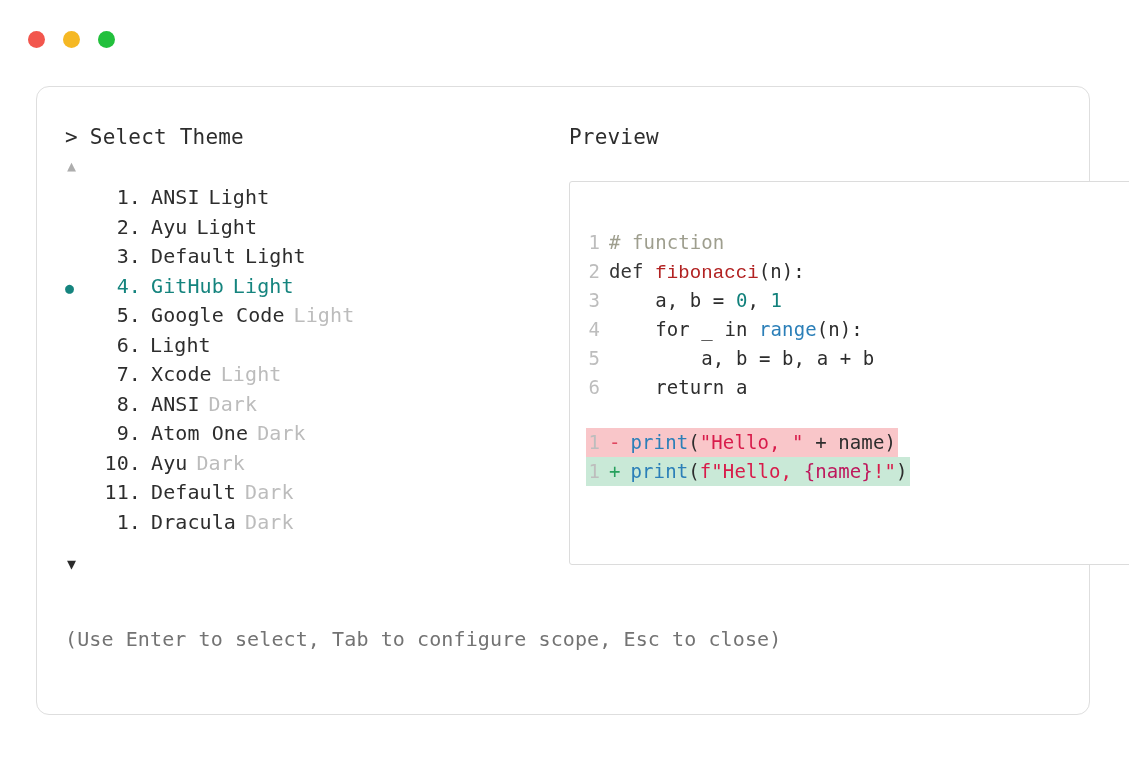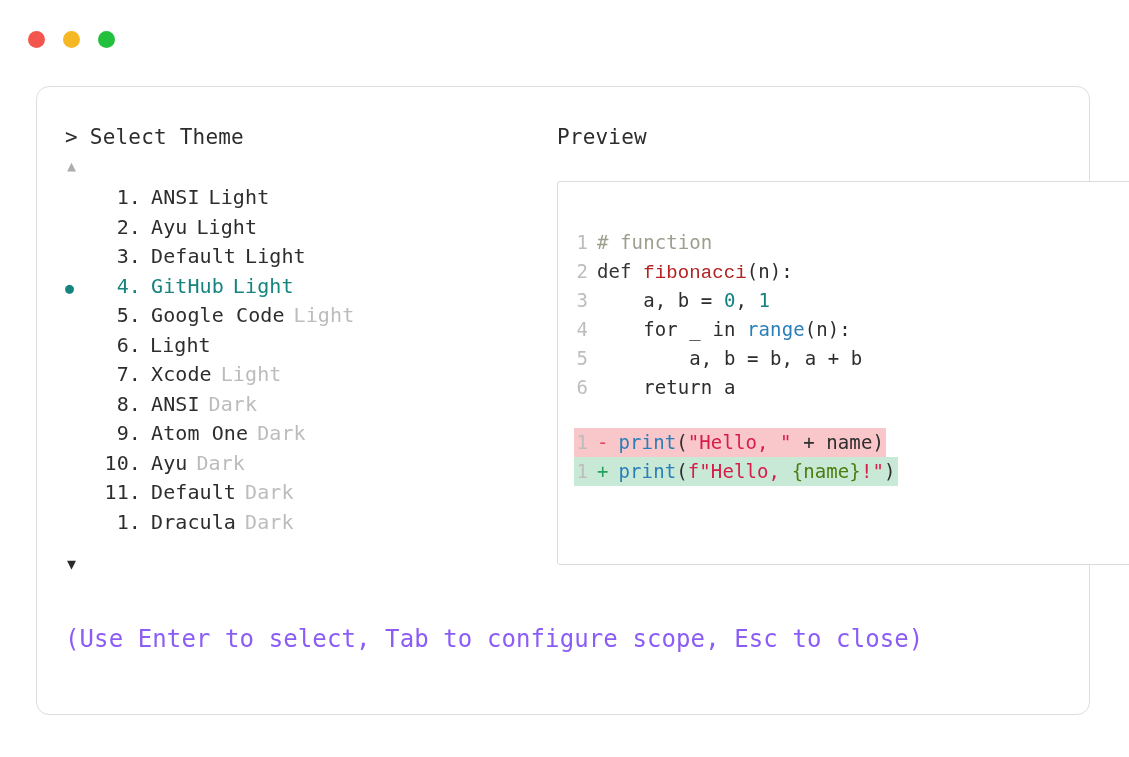--- a/index.html
+++ b/index.html
@@ -58,21 +58,21 @@
     height: 470px;
   }
   #left-col {
     position: absolute;
     left: 0;
     top: 0;
     width: 470px;
   }
   #right-col {
     position: absolute;
-    left: 492px;
+    left: 504px;
     top: 0;
     width: 528px;
   }
 
   
   .col-heading {
     font-size: 21px;
     line-height: 28px;
     color: #2d2d2d;
     letter-spacing: 0.2px;
@@ -167,36 +167,36 @@
   .code-gap { height: 26px; }
 
   
   .tk-comment { color: #9e9e8e; }
   .tk-kw      { color: #353535; }
   .tk-fn      { color: #b22222; font-family: Liberation Mono, monospace; }
   .tk-num     { color: #11807b; }
   .tk-builtin { color: #2b7fb8; }
   .tk-str     { color: #d81b4a; }
   .tk-plain   { color: #2d2d2d; }
-  .tk-interp  { color: #4d7c0f; }
+  .tk-interp  { color: #be185d; }
 
   
   .diff-line { display: block; width: fit-content; padding-right: 2px; }
   .diff-del { background: #f9c6c9; }
   .diff-add { background: #c9e9d7; }
   .diff-del .diff-sign { color: #e0465f; }
   .diff-add .diff-sign { color: #27a05d; }
   .diff-sign { display: inline-block; width: 10px; }
 
   
   #footer-hint {
     margin-top: 32px;
-    font-size: 24px;
+    font-size: 20px;
     line-height: 28px;
-    color: #8b5cf6;
+    color: #737373;
     white-space: pre;
     letter-spacing: 0.1px;
   }
 </style>
 </head>
 <body>
 
 <div id="traffic-lights">
     <span class="tl-dot" style="background: rgb(242, 86, 77);"></span>
     <span class="tl-dot" style="background: rgb(245, 184, 36);"></span>

